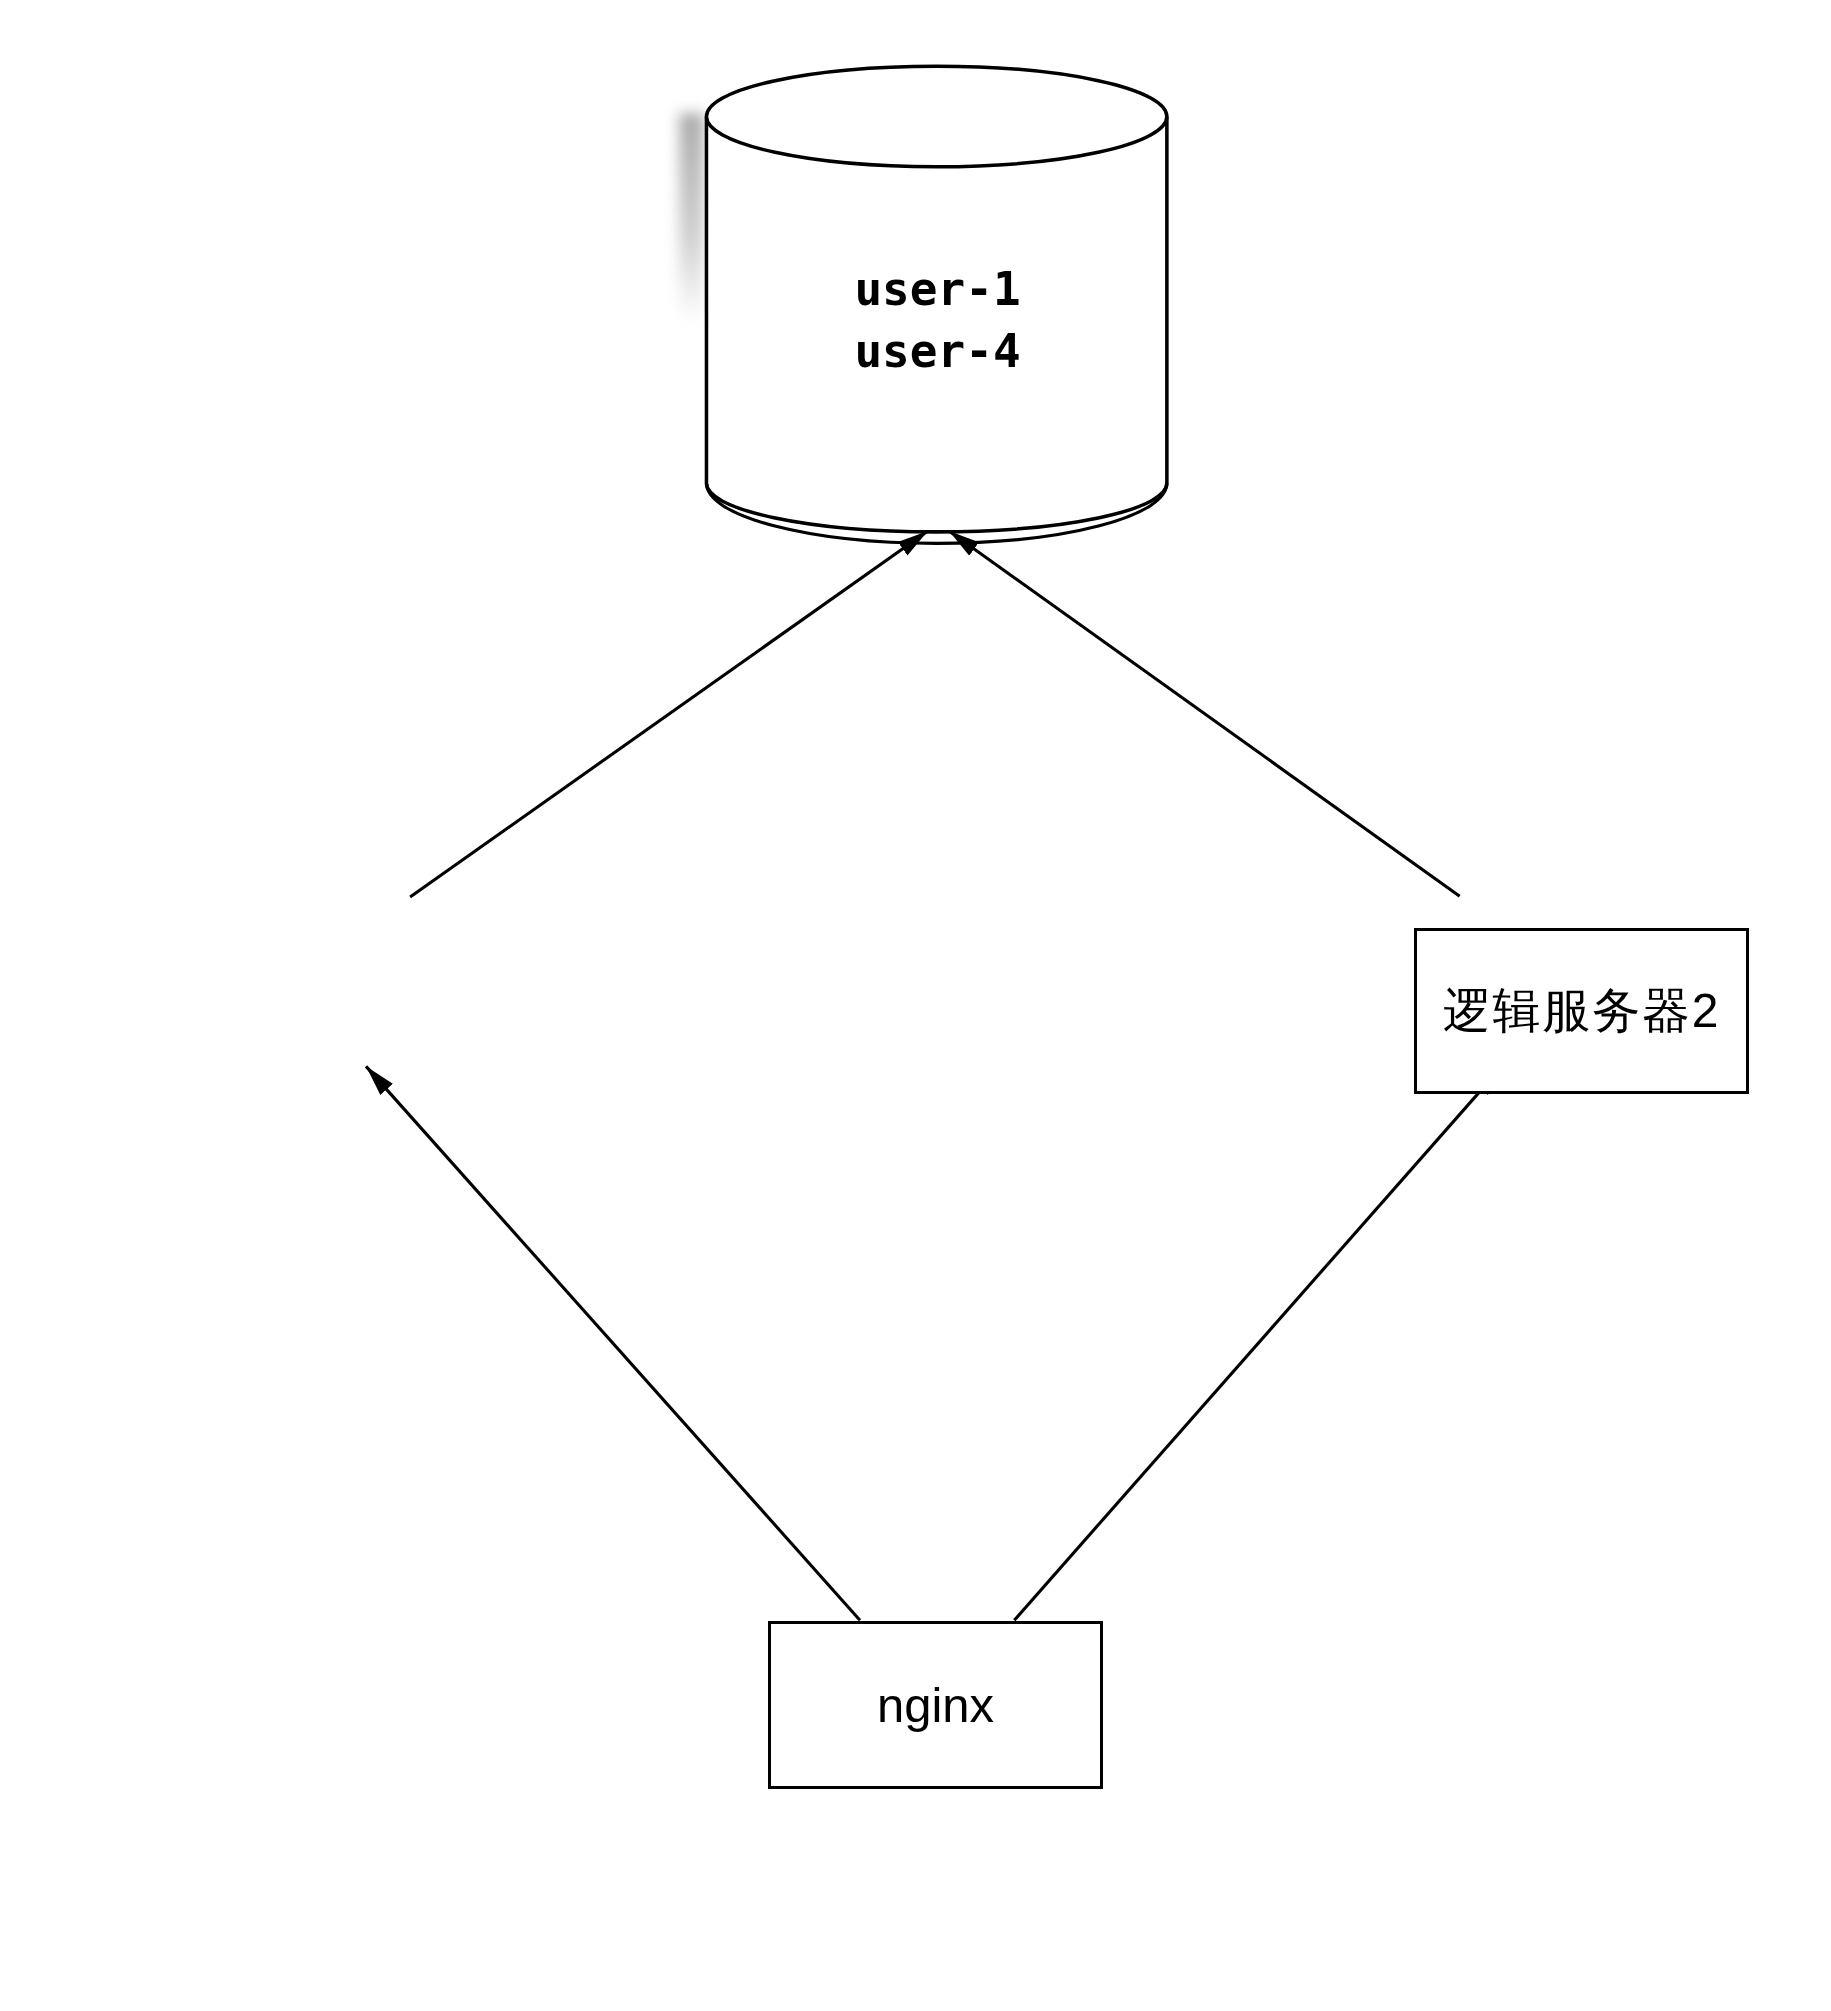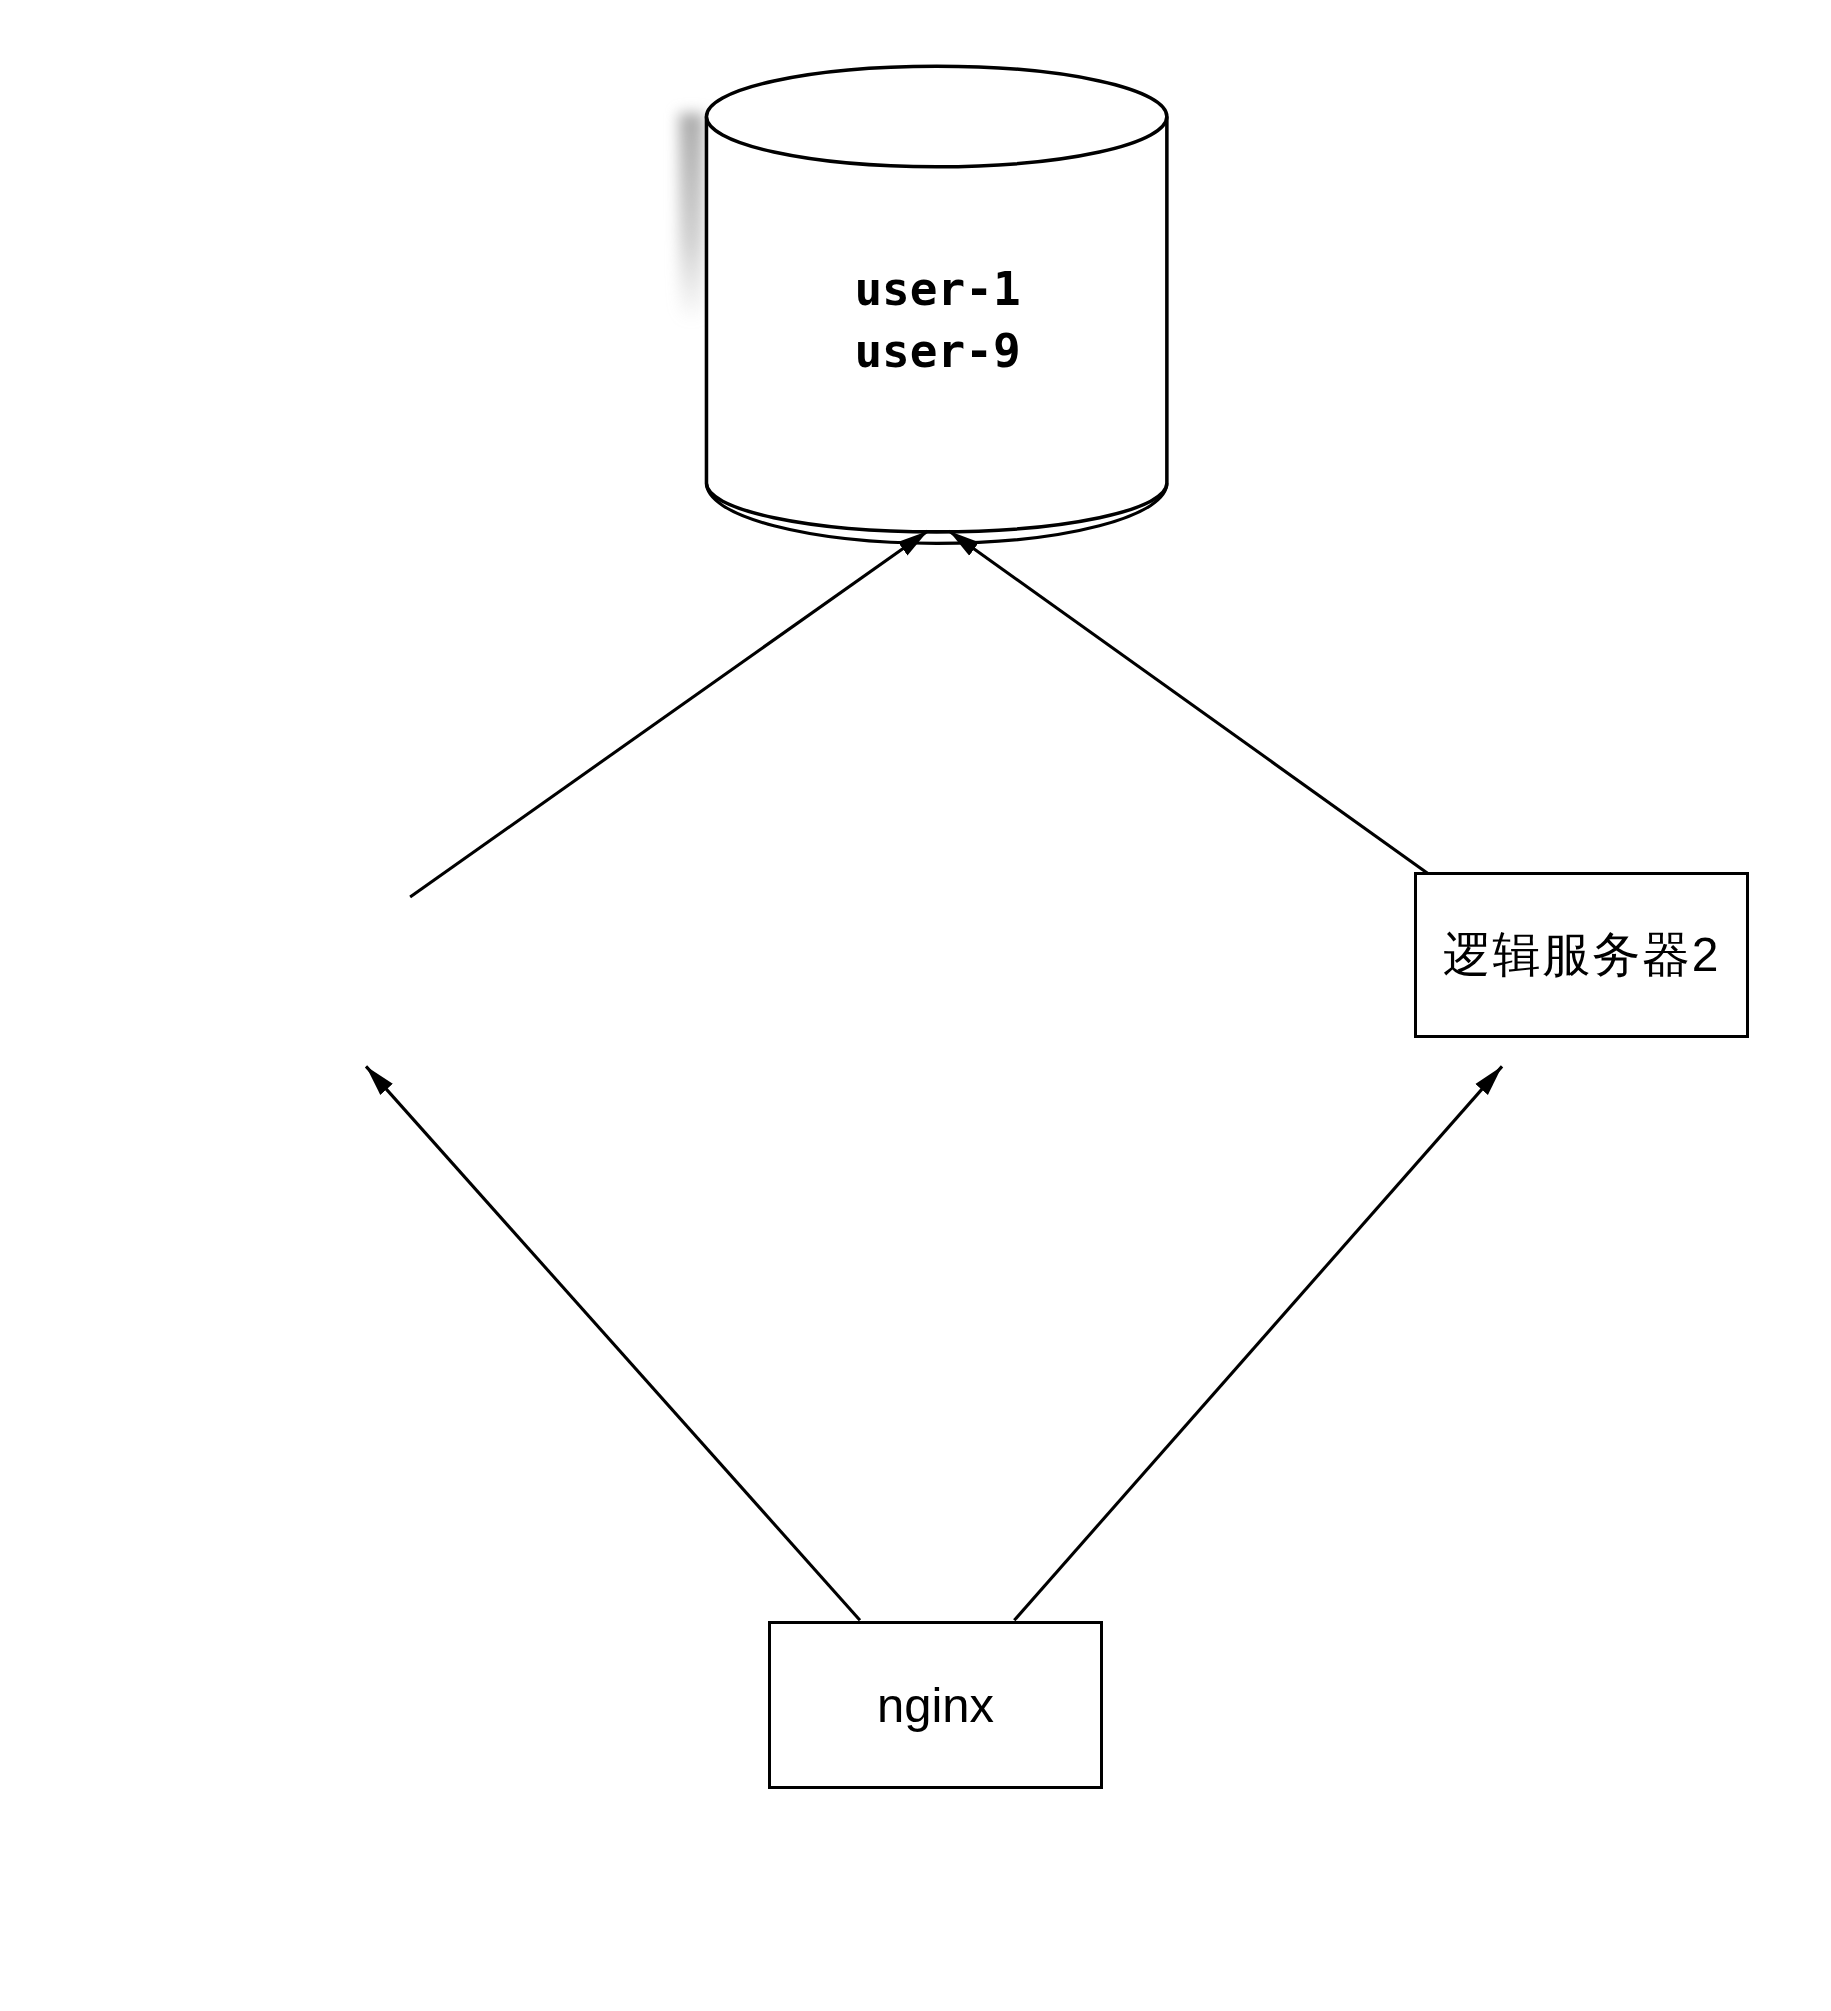--- a/index.html
+++ b/index.html
@@ -63,21 +63,21 @@
     font-size: 48px;
     letter-spacing: 1.8px;
     white-space: nowrap;
   }
   .node-box .latin-label {
     font-family: "Liberation Sans", sans-serif;
     font-size: 49px;
     white-space: nowrap;
   }
   #box-server1 { left: 121px; top: 897px; width: 336px; height: 167px; }
-  #box-server2 { left: 1414px; top: 872px; width: 335px; height: 166px; }
+  #box-server2 { left: 1414px; top: 928px; width: 335px; height: 166px; }
   #box-nginx   { left: 768px;  top: 1621px; width: 335px; height: 168px; }
 </style>
 </head>
 <body>
 
 <div class="stage">
 
   <div class="cyl-shadow"></div>
 
   <svg class="layer" width="1831" height="2011" viewBox="0 0 2076 2280">
@@ -97,21 +97,21 @@
 
     <line x1="1655" y1="1016" x2="1076" y2="602" stroke="#000000" stroke-width="3.5" marker-end="url(#arrowhead)"></line>
 
     <line x1="975" y1="1837" x2="415" y2="1209" stroke="#000000" stroke-width="3.5" marker-end="url(#arrowhead)"></line>
 
     <line x1="1150" y1="1837" x2="1703" y2="1209" stroke="#000000" stroke-width="3.5" marker-end="url(#arrowhead)"></line>
   </svg>
 
   <div class="db-label">
     <div>user-1</div>
-    <div>user-9</div>
+    <div>user-4</div>
   </div>
 
 
   <div class="node-box" id="box-server2">
     <span class="cjk-label">逻辑服务器2</span>
   </div>
 
   <div class="node-box" id="box-nginx">
     <span class="latin-label">nginx</span>
   </div>

